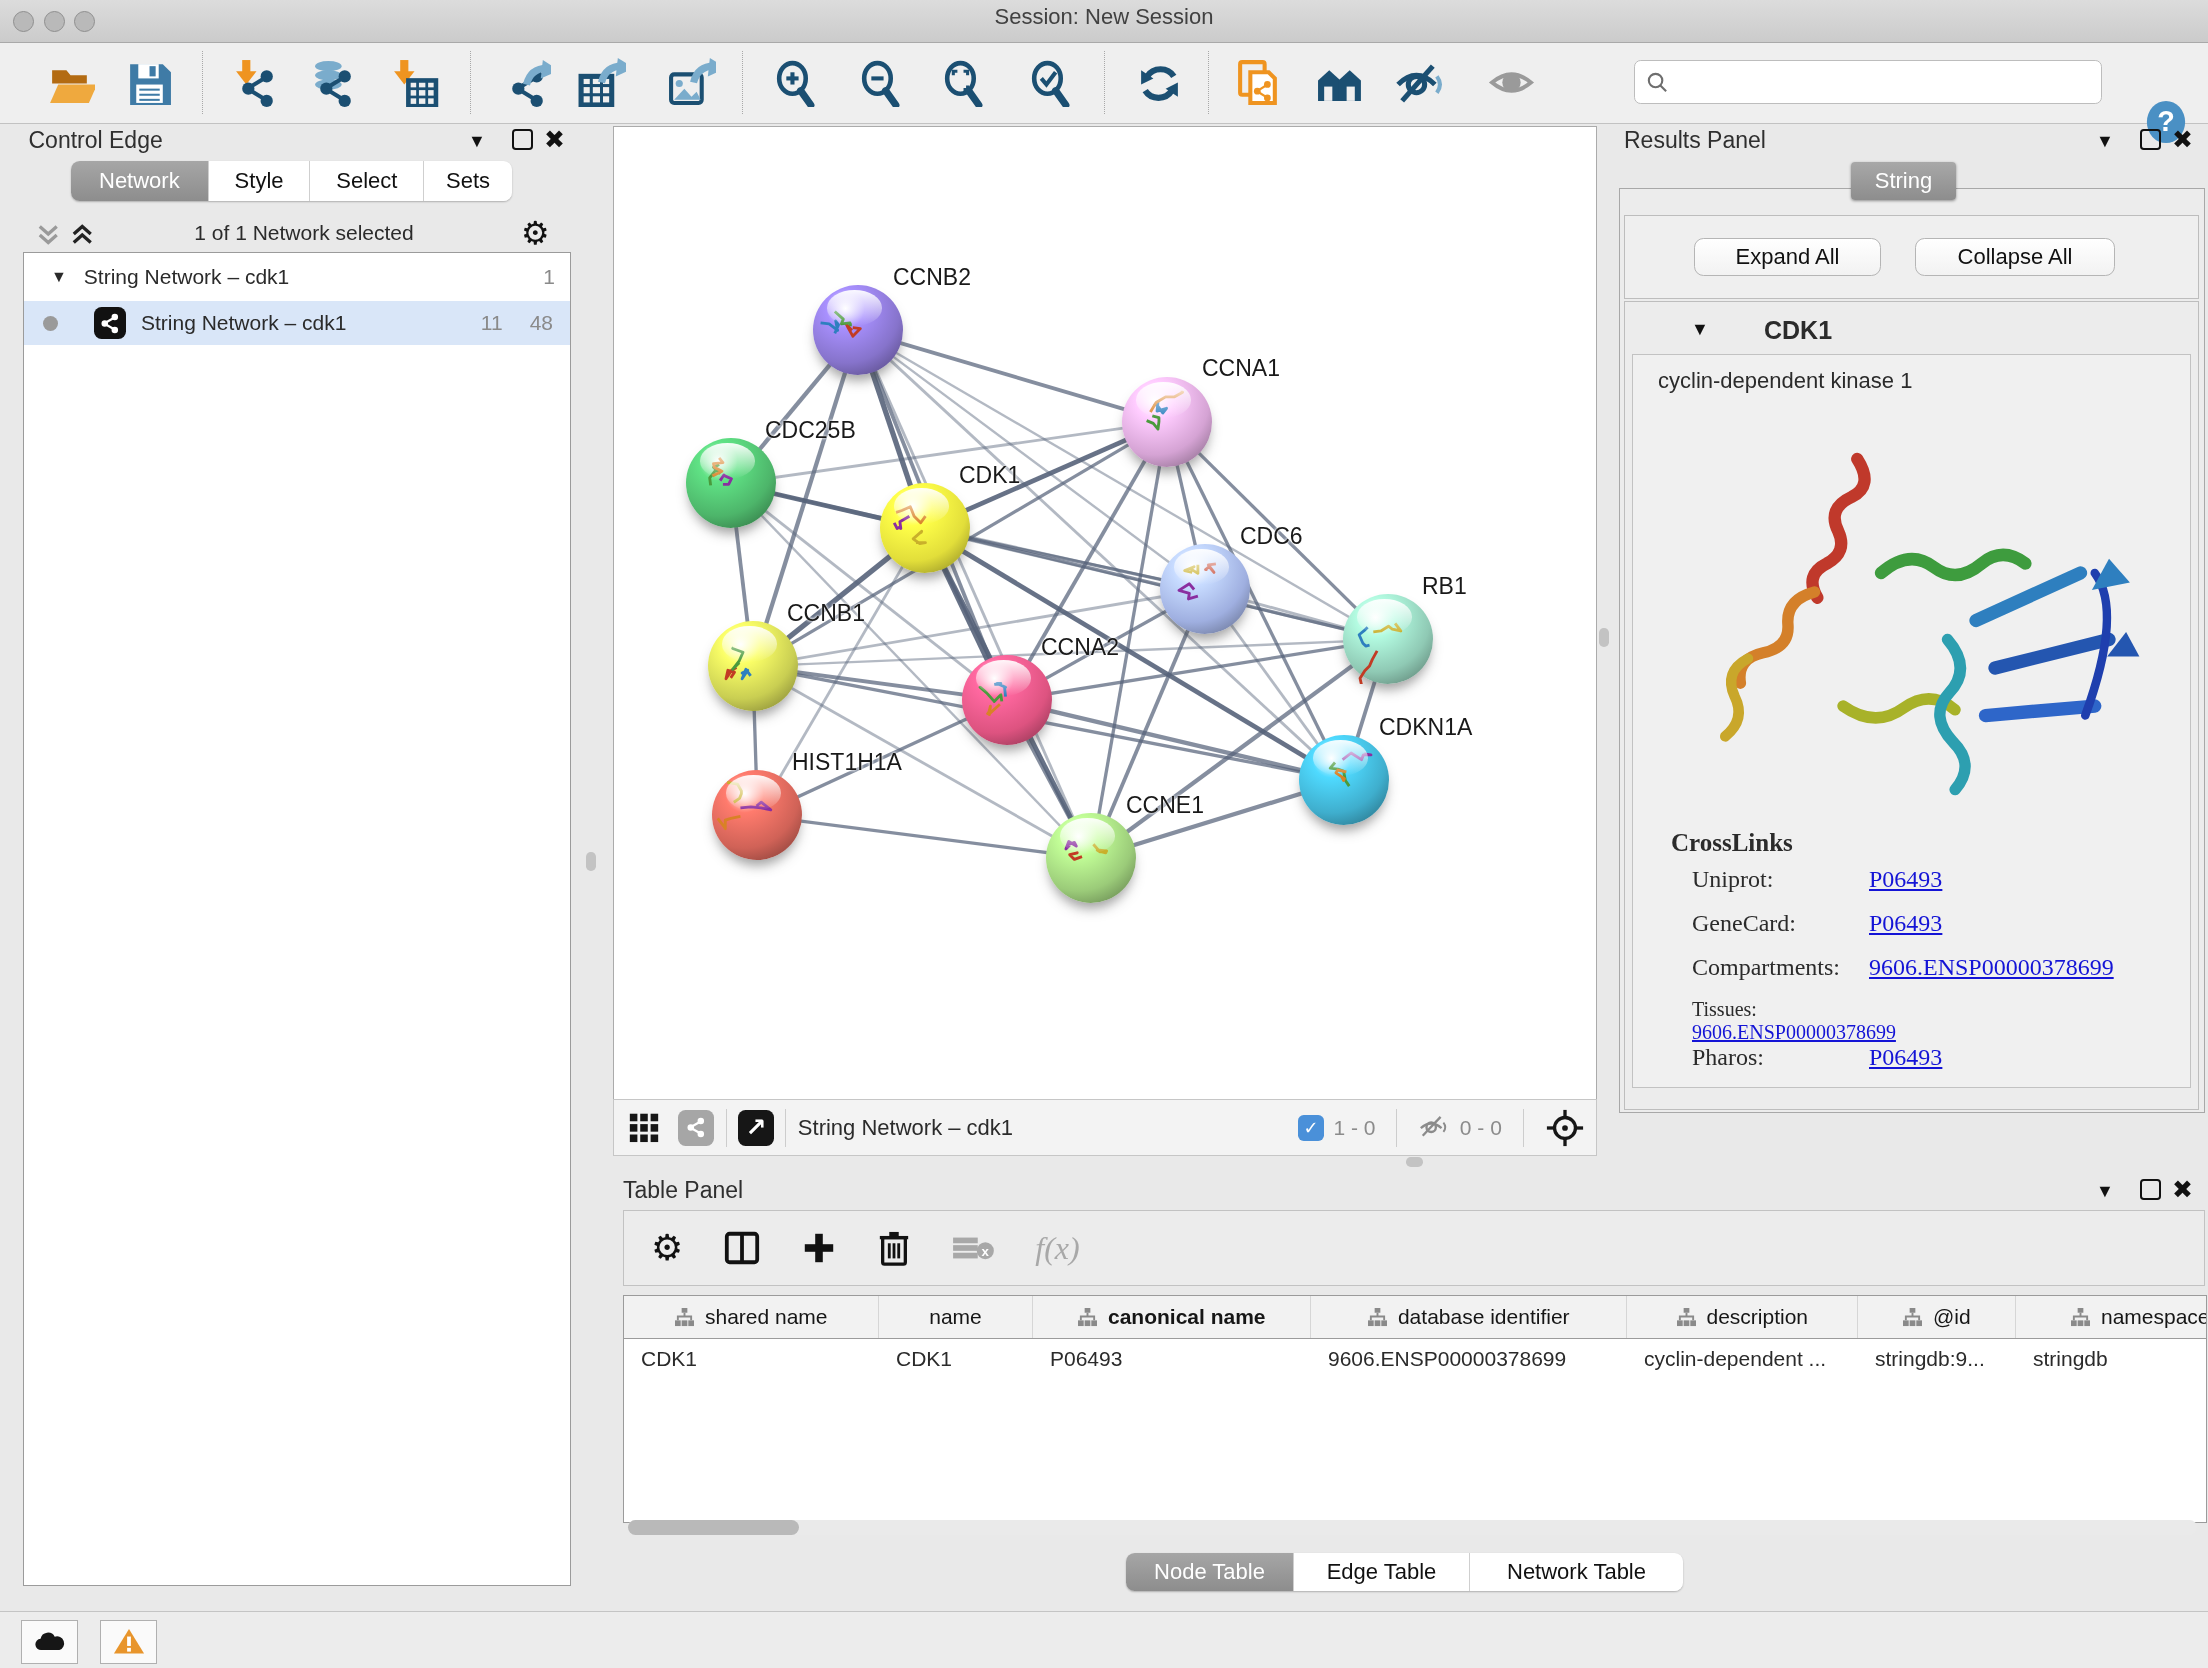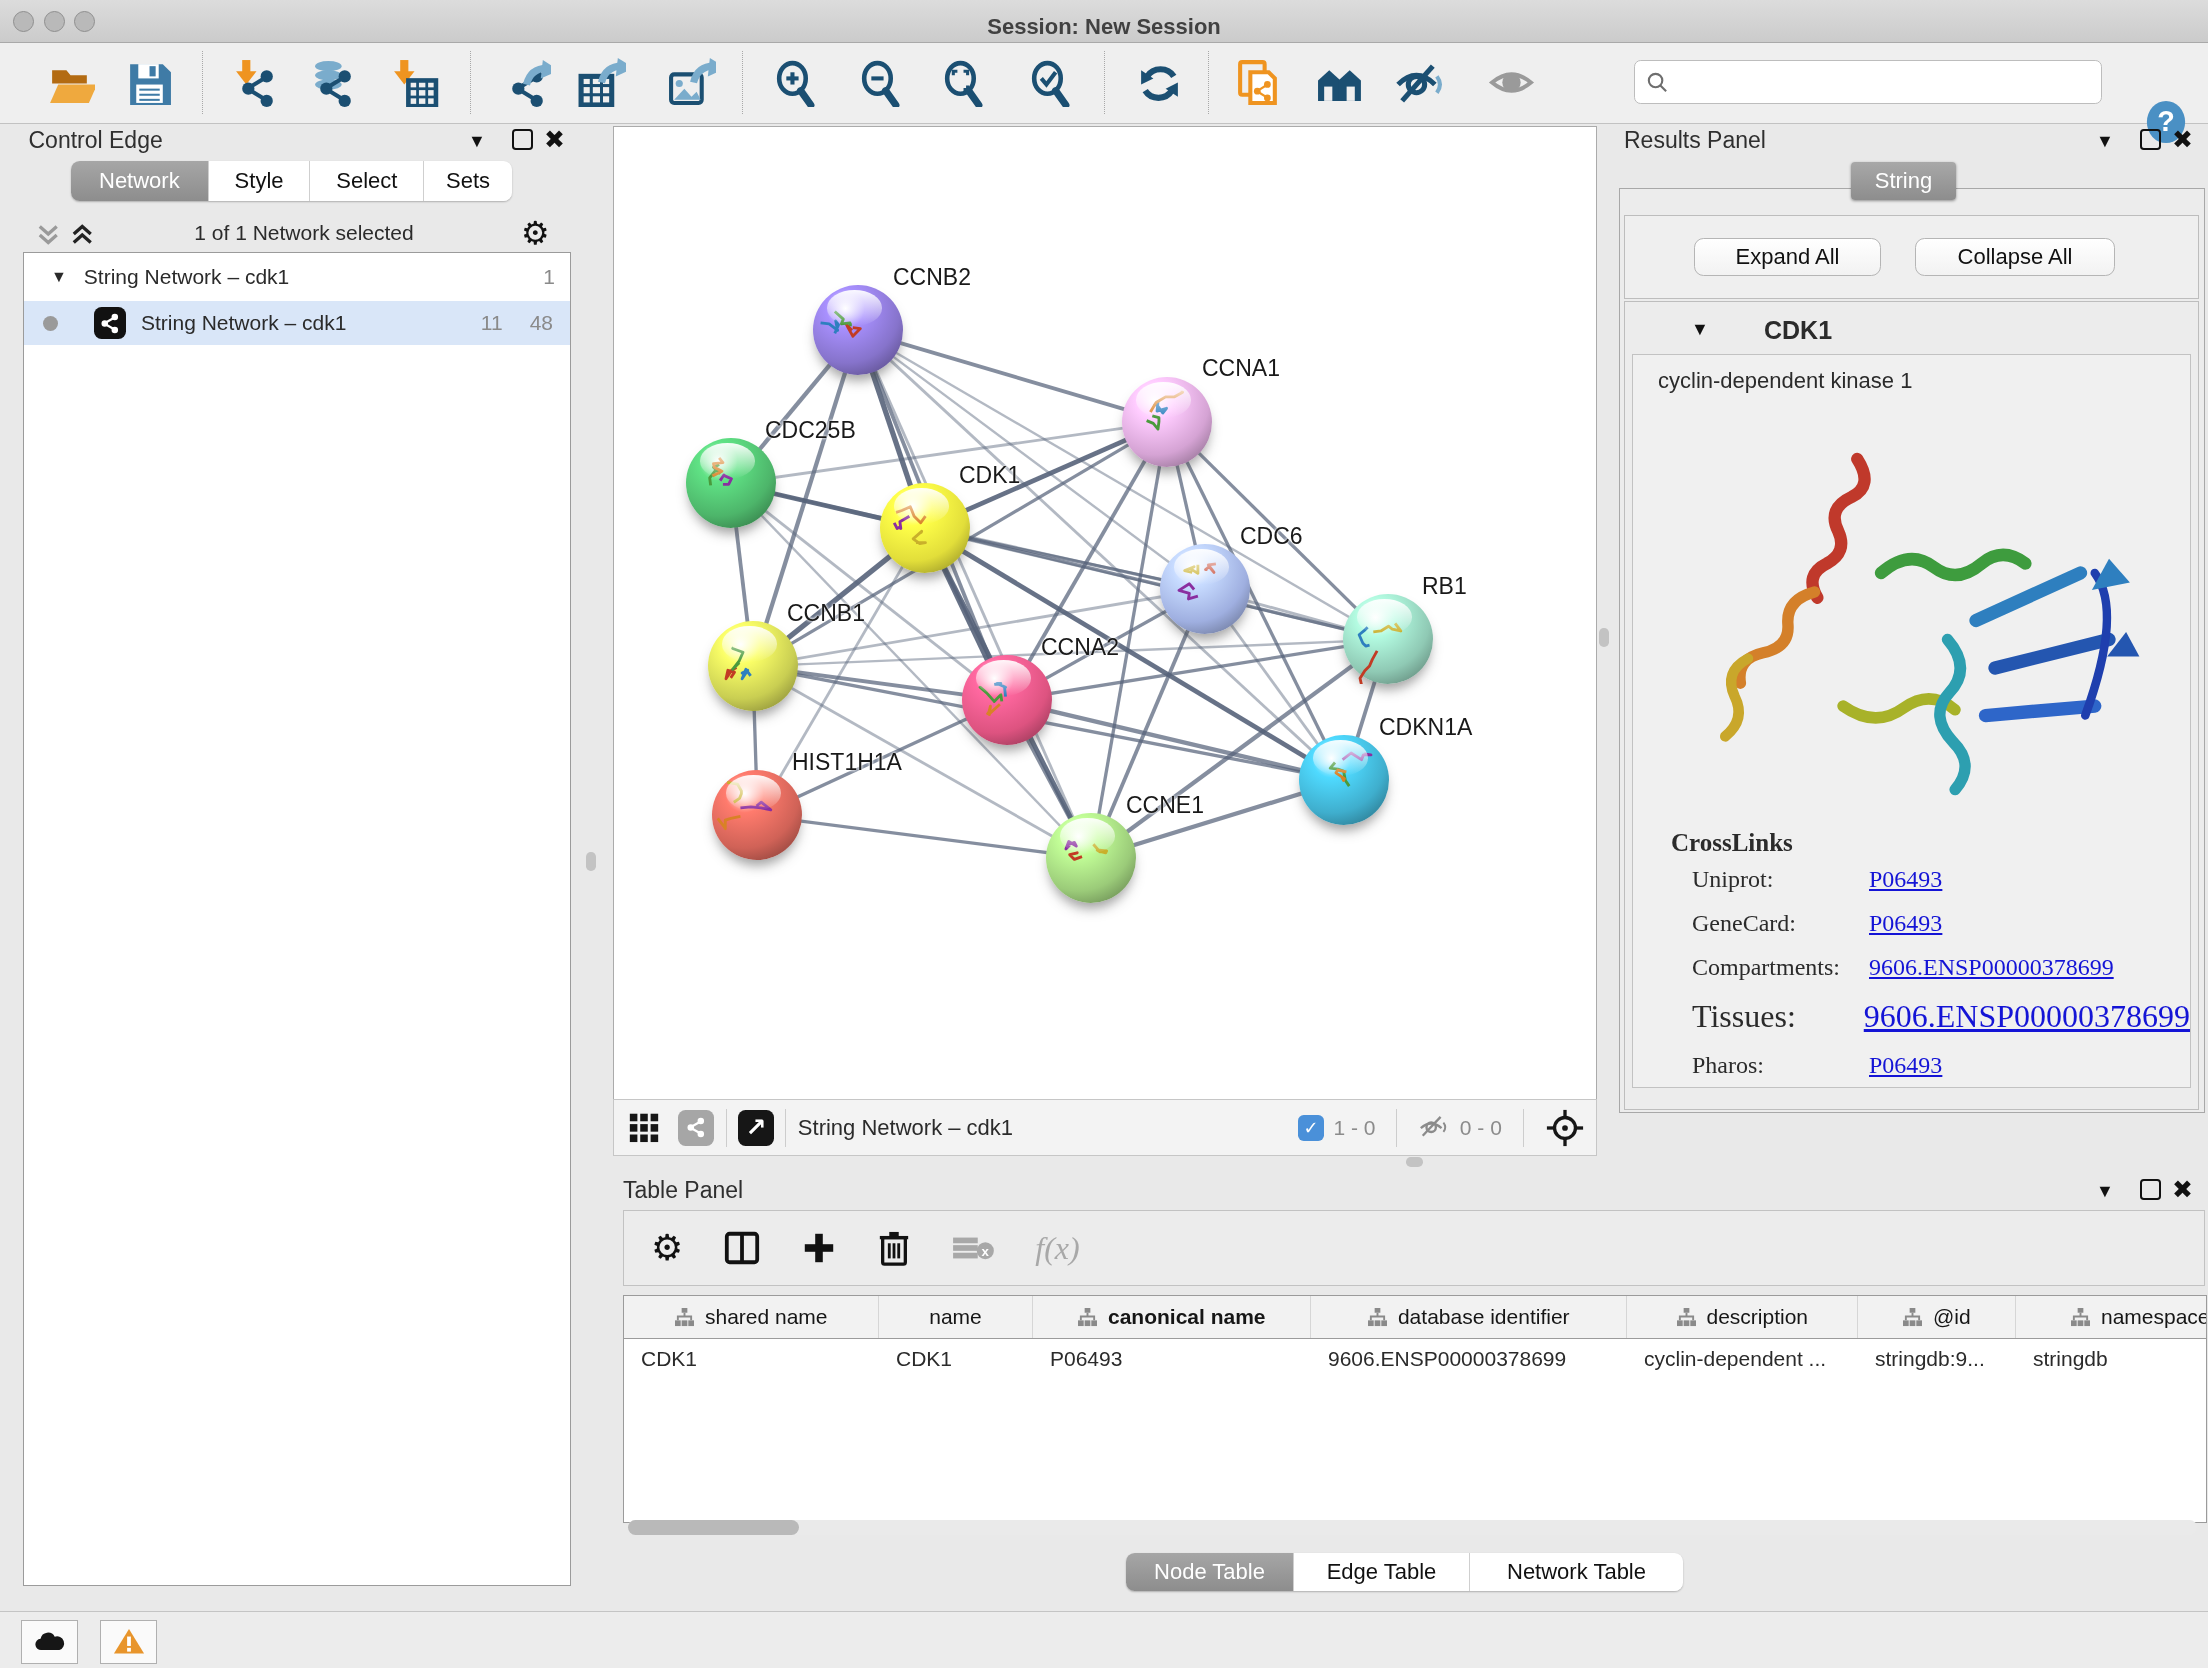--- a/index.html
+++ b/index.html
@@ -3,21 +3,21 @@
 <meta charset="utf-8">
 <style>
   html,body{margin:0;padding:0;}
   body{width:2208px;height:1668px;position:relative;background:#e9e9e9;
        font-family:"Liberation Sans","DejaVu Sans",sans-serif;color:#2b2b2b;overflow:hidden;}
   .abs{position:absolute;}
   
   #titlebar{left:0;top:0;width:2208px;height:42px;background:linear-gradient(#dcdcdc,#cbcbcb);
             border-bottom:1px solid #a9a9a9;}
   .tlight{width:19px;height:19px;border-radius:50%;background:#b9b9b9;border:1px solid #8f8f8f;top:10.5px;}
-  #win-title{width:100%;text-align:center;top:14px;font-size:22px;color:#414141;font-weight:bold;}
+  #win-title{width:100%;text-align:center;top:4px;font-size:22px;color:#414141;}
   
   #toolbar{left:0;top:43px;width:2208px;height:80px;background:#efefef;border-bottom:1px solid #c2c2c2;}
   .tb-sep{top:7.6px;width:0;height:63px;border-left:1.9px dotted #a8a8a8;}
   .tb-ic{top:15px;width:49px;height:49px;display:flex;align-items:center;justify-content:center;}
   .tb-ic svg{width:49px;height:49px;}
   #search-box{left:1634px;top:17px;width:468px;height:44px;background:#fff;border:1px solid #bdbdbd;
               border-radius:6.7px;display:flex;align-items:center;padding:0 9.5px;box-sizing:border-box;}
   #search-box input{border:none;outline:none;font-size:21px;flex:1;background:transparent;margin-left:7.6px;}
   #help-btn{left:2144px;top:57px;}
   
@@ -563,21 +563,21 @@
                  <span class="link">P06493</span>
       </div>
       <div class="serif" style="display: flex; margin-bottom: 17px; font-size: 24px;">
         <span style="width:177px">GeneCard:</span>
                  <span class="link">P06493</span>
       </div>
       <div class="serif" style="display: flex; margin-bottom: 17px; font-size: 24px;">
         <span style="width:177px">Compartments:</span>
                  <span class="link">9606.ENSP00000378699</span>
       </div>
-      <div class="serif" style="display: flex; margin-bottom: 17px; font-size: 32px;">
+      <div class="serif" style="display: flex; font-size: 20px; flex-direction: column;">
         <span style="width:177px">Tissues:</span>
                  <span class="link">9606.ENSP00000378699</span>
       </div>
       <div class="serif" style="display: flex; margin-bottom: 17px; font-size: 24px;">
         <span style="width:177px">Pharos:</span>
                  <span class="link">P06493</span>
       </div>
     </div>
 </div>
 

